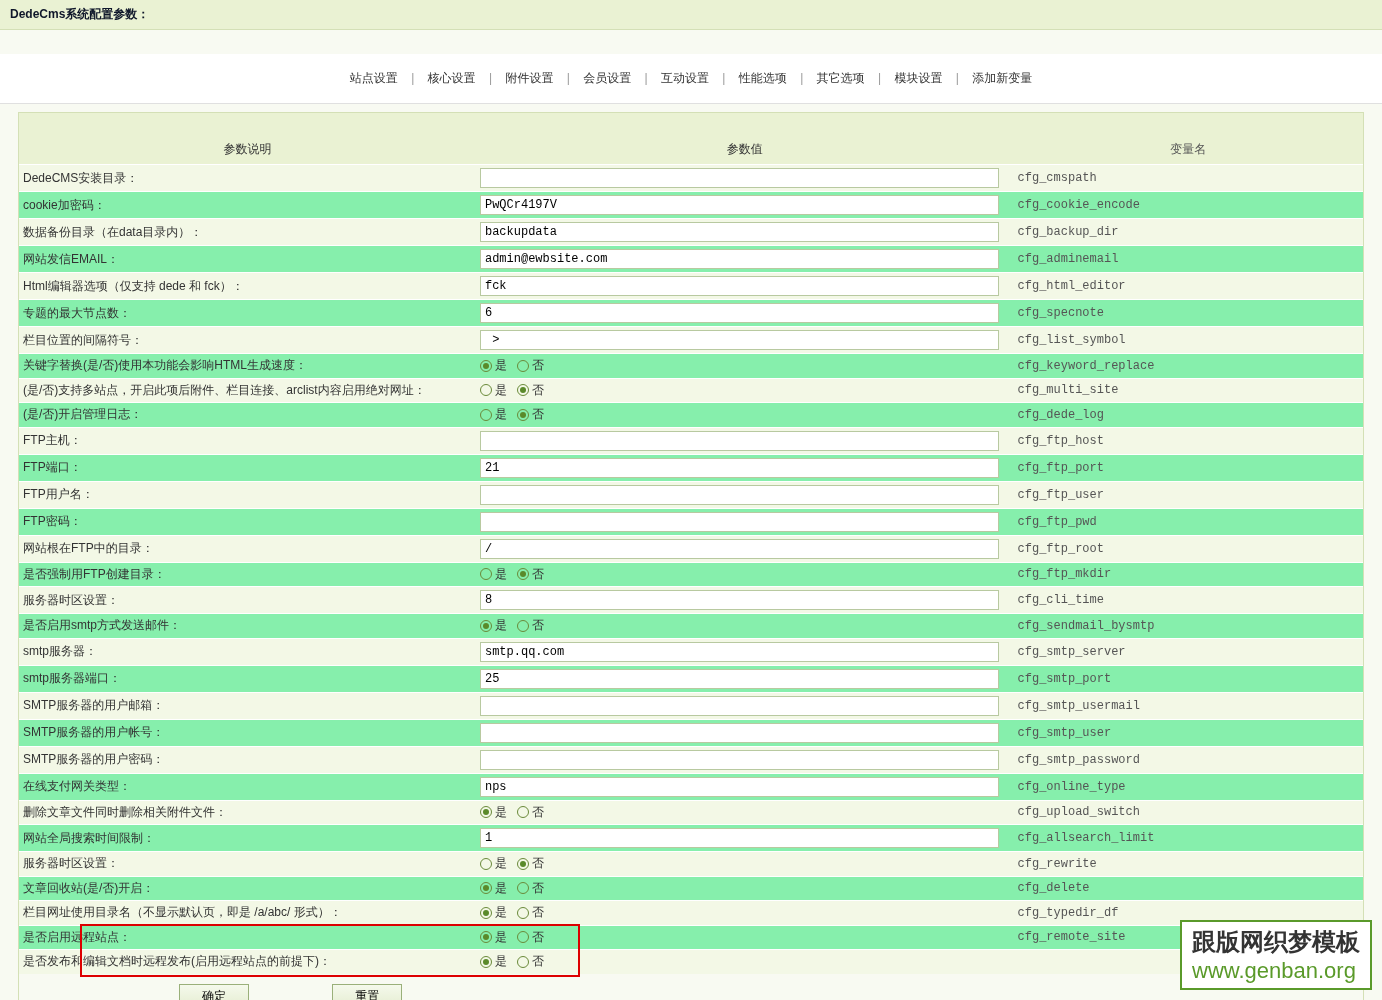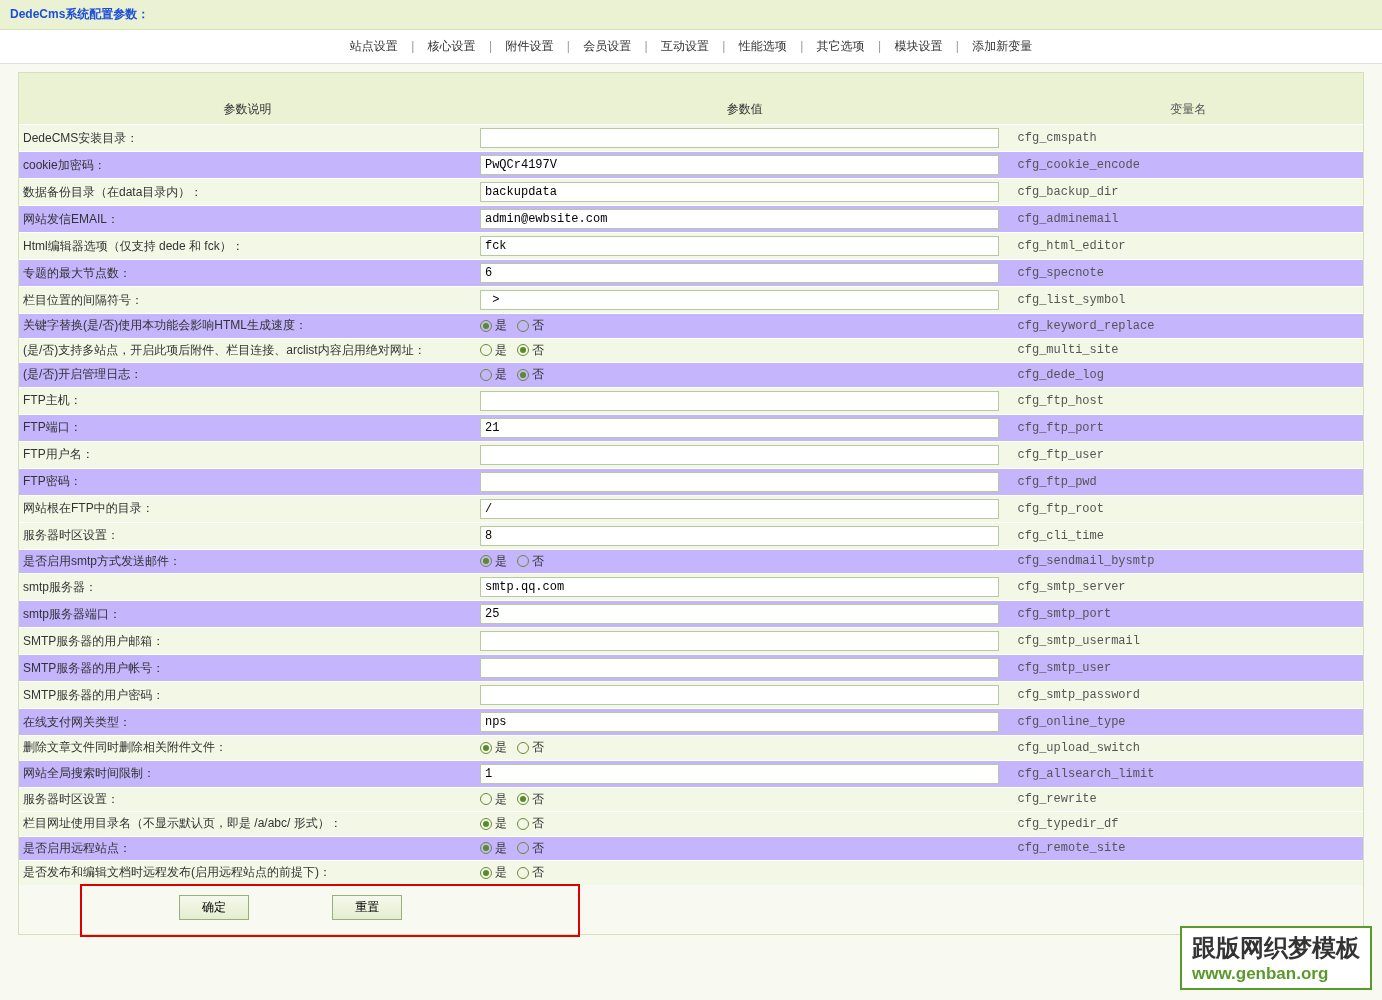--- a/index.html
+++ b/index.html
@@ -1,44 +1,44 @@
 <!DOCTYPE html>
 <html><head>
 <meta charset="utf-8">
 <style>
 * { margin: 0; padding: 0; box-sizing: border-box; }
 body { font-family: "SimSun", Arial, sans-serif; font-size: 12px; background: #f8faf2; color: #333; }
 .container { width: 100%; padding: 0; }
 .header-bar { background: #eaf2d3; padding: 6px 10px; border-bottom: 1px solid #d4e0b6; }
-.header-title { color: #1d4ed8; font-weight: bold; }
-.tab-bar { background: #fff; padding: 8px 0; text-align: center; border-bottom: 1px solid #e0e0e0; }
+.header-title { color: #0f172a; font-weight: bold; }
+.tab-bar { background: #fff; padding: 16px 0; text-align: center; border-bottom: 1px solid #e0e0e0; margin-top: 24px; }
 .tab-item { color: #333; padding: 0 10px; cursor: pointer; }
 .tab-sep { color: #999; }
 .main-outer { padding: 8px 18px; }
 .main-inner { border: 1px solid #d4e0b6; }
 .spacer-row { background: #eaf2d3; height: 22px; }
 table.cfg { width: 100%; border-collapse: collapse; }
 table.cfg th { background: #eaf2d3; padding: 6px 4px; font-weight: normal; text-align: center; border-bottom: 1px solid #fff; }
 table.cfg td { padding: 3px 4px; border-top: 1px solid #fff; }
 table.cfg tr.even td { background: #f3f8e6; }
-table.cfg tr.odd td { background: #c4b5fd; }
+table.cfg tr.odd td { background: #86efac; }
 .col-param { width: 34%; text-align: left; }
 .col-value { width: 40%; text-align: left; padding-left: 4px; }
 .col-var { width: 26%; text-align: left; color: #555; font-family: "Courier New", monospace; }
 input.txt { width: 98%; border: 1px solid #b8c9a0; padding: 2px 4px; font-size: 12px; font-family: "Courier New", monospace; height: 20px; }
 .radio-wrap { display: inline-flex; align-items: center; margin-right: 10px; }
 .radio-wrap input[type=radio] { appearance: none; width: 12px; height: 12px; border: 1px solid #6a8a3a; border-radius: 50%; margin-right: 3px; position: relative; cursor: pointer; }
 .radio-wrap input[type=radio]:checked::after { content: ""; position: absolute; top: 2px; left: 2px; width: 6px; height: 6px; background: #5a8a2a; border-radius: 50%; }
 .radio-label { font-size: 12px; }
 .highlight-box { position: absolute; border: 2px solid #d00; pointer-events: none; }
 .btn-row { padding: 10px 0 14px 160px; }
 .btn { border: 1px solid #9ab07a; background: linear-gradient(#f5f9ec,#e4edd0); padding: 3px 22px; font-size: 12px; cursor: pointer; margin-right: 80px; }
 .watermark { position: fixed; right: 10px; bottom: 10px; border: 2px solid #5a9a2a; background: #fff; padding: 4px 10px; }
 .watermark .zh { color: #333; font-size: 24px; font-weight: bold; }
-.watermark .url { color: #5a9a2a; font-size: 17px; font-family: Arial; font-weight: bold; }
+.watermark .url { color: #5a9a2a; font-size: 22px; font-family: Arial; font-weight: normal; }
 .content-wrap { position: relative; }
 </style>
 </head>
 <body>
 
 <div class="container">
   <div class="header-bar">
     <span class="header-title">DedeCms系统配置参数：</span>
   </div>
 
@@ -142,20 +142,31 @@
             <tr class="odd">
               <td class="col-param">FTP密码：</td>
               <td class="col-value"><input type="text" class="txt" style=""></td>
               <td class="col-var">cfg_ftp_pwd</td>
             </tr>
             <tr class="even">
               <td class="col-param">网站根在FTP中的目录：</td>
               <td class="col-value"><input type="text" class="txt" value="/" style=""></td>
               <td class="col-var">cfg_ftp_root</td>
             </tr>
+            <tr class="odd">
+              <td class="col-param">是否强制用FTP创建目录：</td>
+              <td class="col-value"><label class="radio-wrap">
+                  <input type="radio" name="r_ftpmkdir" style="">
+                  <span class="radio-label">是</span>
+                </label><label class="radio-wrap">
+                  <input type="radio" name="r_ftpmkdir" checked="" style="">
+                  <span class="radio-label">否</span>
+                </label></td>
+              <td class="col-var">cfg_ftp_mkdir</td>
+            </tr>
             <tr class="even">
               <td class="col-param">服务器时区设置：</td>
               <td class="col-value"><input type="text" class="txt" value="8" style=""></td>
               <td class="col-var">cfg_cli_time</td>
             </tr>
             <tr class="odd">
               <td class="col-param">是否启用smtp方式发送邮件：</td>
               <td class="col-value"><label class="radio-wrap">
                   <input type="radio" name="r_smtpen" checked="" style="">
                   <span class="radio-label">是</span>
@@ -214,20 +225,31 @@
             <tr class="even">
               <td class="col-param">服务器时区设置：</td>
               <td class="col-value"><label class="radio-wrap">
                   <input type="radio" name="r_rewrite" style="">
                   <span class="radio-label">是</span>
                 </label><label class="radio-wrap">
                   <input type="radio" name="r_rewrite" checked="" style="">
                   <span class="radio-label">否</span>
                 </label></td>
               <td class="col-var">cfg_rewrite</td>
+            </tr>
+            <tr class="odd">
+              <td class="col-param">文章回收站(是/否)开启：</td>
+              <td class="col-value"><label class="radio-wrap">
+                  <input type="radio" name="r_delete" checked="" style="">
+                  <span class="radio-label">是</span>
+                </label><label class="radio-wrap">
+                  <input type="radio" name="r_delete" style="">
+                  <span class="radio-label">否</span>
+                </label></td>
+              <td class="col-var">cfg_delete</td>
             </tr>
             <tr class="even">
               <td class="col-param">栏目网址使用目录名（不显示默认页，即是 /a/abc/ 形式）：</td>
               <td class="col-value"><label class="radio-wrap">
                   <input type="radio" name="r_typedir" checked="" style="">
                   <span class="radio-label">是</span>
                 </label><label class="radio-wrap">
                   <input type="radio" name="r_typedir" style="">
                   <span class="radio-label">否</span>
                 </label></td>

